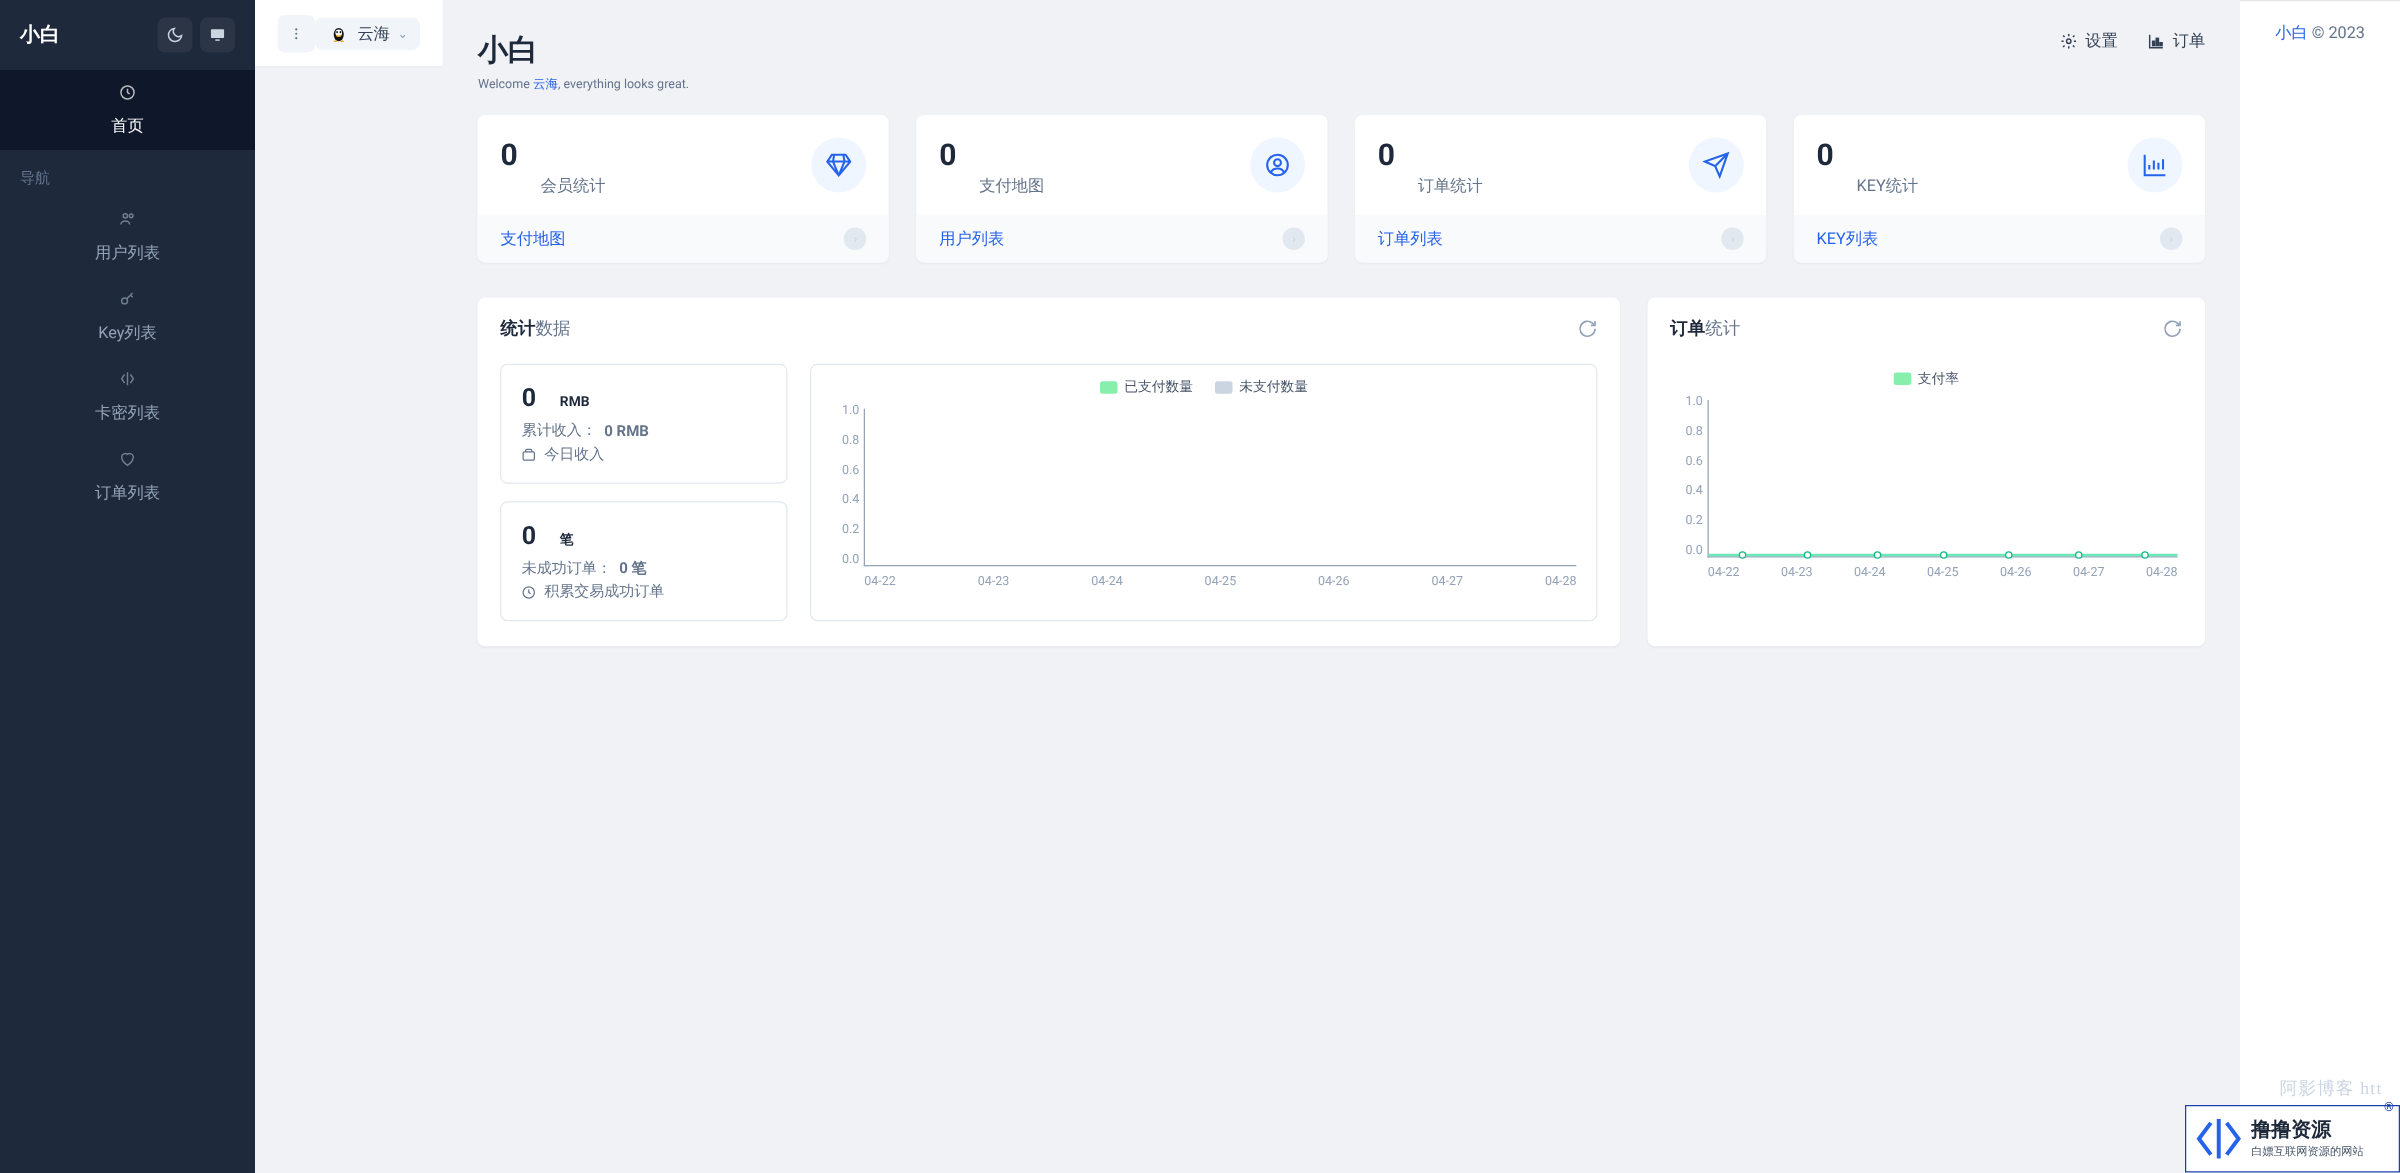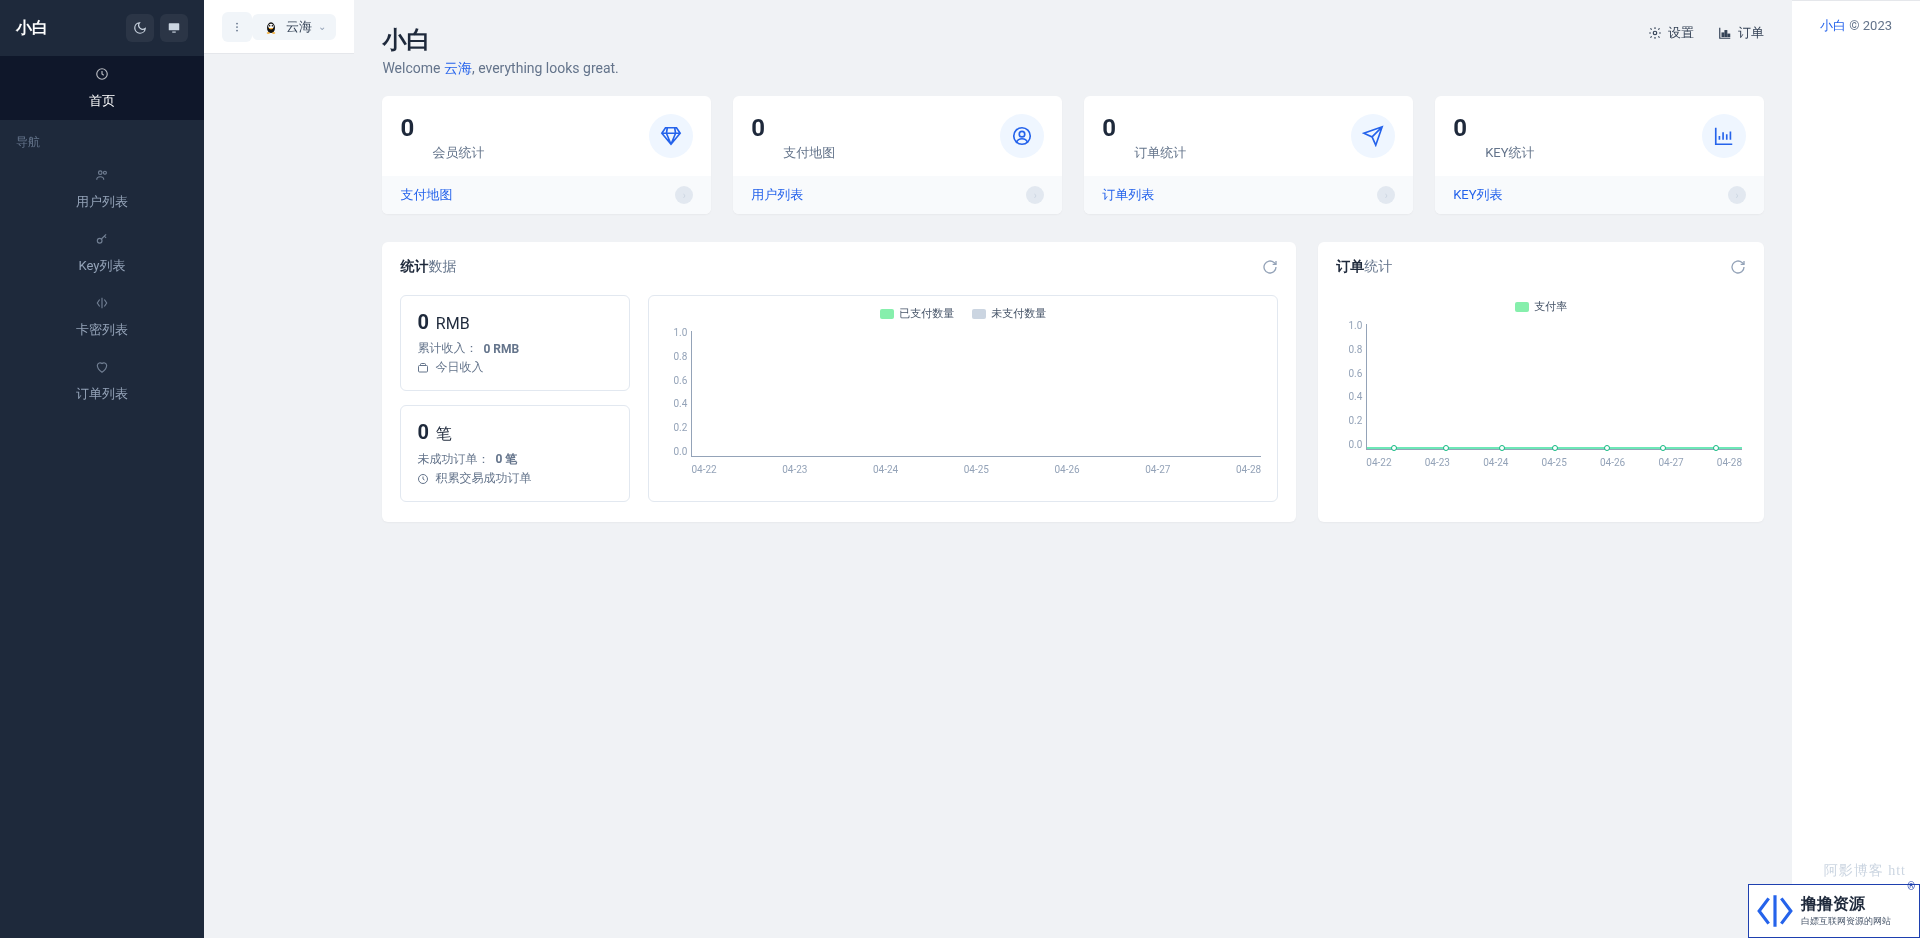--- a/index.html
+++ b/index.html
@@ -22,21 +22,21 @@
 
 .main { margin-left: 204px; min-height: 100vh; display: flex; flex-direction: row; }
 .topbar { height: 54px; background: #fff; display: flex; align-items: center; justify-content: space-between; padding: 0 18px; border-bottom: 1px solid #e5e7eb; }
 .topbar-left .more-btn { width: 30px; height: 30px; border-radius: 6px; background: #f1f5f9; border: none; cursor: pointer; color: #64748b; display: flex; align-items: center; justify-content: center; }
 .user-chip { display: flex; align-items: center; gap: 6px; padding: 4px 10px; background: #f1f5f9; border-radius: 6px; cursor: pointer; font-size: 13px; color: #334155; }
 .user-chip .avatar { width: 18px; height: 18px; display:flex;align-items:center;justify-content:center; }
 
 .content { flex: 1; padding: 24px 28px; }
 .page-head { display: flex; justify-content: space-between; align-items: flex-start; margin-bottom: 18px; }
 .page-title { font-size: 24px; font-weight: 700; color: #1e293b; margin-bottom: 4px; }
-.page-sub { color: #64748b; font-size: 14px; }
+.page-sub { color: #64748b; font-size: 10px; }
 .page-sub .hl { color: #2563eb; }
 .head-links { display: flex; gap: 24px; font-size: 13px; color: #334155; }
 .head-link { display: flex; align-items: center; gap: 6px; cursor: pointer; }
 .head-link svg { width: 14px; height: 14px; }
 
 
 .stats-row { display: grid; grid-template-columns: repeat(4, 1fr); gap: 22px; margin-bottom: 28px; }
 .stat-card { background: #fff; border-radius: 6px; box-shadow: 0 1px 2px rgba(0,0,0,0.04); overflow: hidden; }
 .stat-body { padding: 18px 18px 14px; display: flex; justify-content: space-between; align-items: flex-start; }
 .stat-num { font-size: 24px; font-weight: 700; color: #1e293b; }
@@ -51,21 +51,21 @@
 .panel { background: #fff; border-radius: 6px; box-shadow: 0 1px 2px rgba(0,0,0,0.04); padding: 16px 18px 20px; }
 .panel-head { display: flex; justify-content: space-between; align-items: center; margin-bottom: 19px; }
 .panel-title { font-weight: 600; color: #1e293b; font-size: 14px; }
 .panel-title .muted { font-weight: 400; color: #64748b; }
 .refresh { color: #94a3b8; cursor: pointer; }
 
 .panel-inner { display: grid; grid-template-columns: 230px 1fr; gap: 18px; }
 .mini-cards { display: flex; flex-direction: column; gap: 14px; }
 .mini-card { border: 1px solid #e2e8f0; border-radius: 6px; padding: 14px 16px; }
 .mini-num { font-size: 20px; font-weight: 700; color: #1e293b; margin-bottom: 6px; }
-.mini-num .unit { font-size: 16px; font-weight: 400; margin-left: 2px; }
+.mini-num .unit { font-size: 11px; font-weight: 700; margin-left: 14px; }
 .mini-line { font-size: 12px; color: #64748b; display: flex; align-items: center; gap: 6px; margin-top: 2px;}
 .mini-line svg { width:12px;height:12px; }
 
 .chart-box { border: 1px solid #e2e8f0; border-radius: 6px; padding: 10px 12px 8px; }
 .legend { display: flex; justify-content: center; gap: 18px; font-size: 11px; color: #475569; margin-bottom: 6px; }
 .legend-item { display: flex; align-items: center; gap: 5px; }
 .legend-sw { width: 14px; height: 10px; border-radius: 2px; display:inline-block; }
 .chart-area { position: relative; height: 148px; }
 .y-axis { position: absolute; left: 0; top: 0; bottom: 18px; width: 26px; display: flex; flex-direction: column; justify-content: space-between; font-size: 10px; color: #94a3b8; text-align: right; }
 .plot { position: absolute; left: 30px; right: 4px; top: 4px; bottom: 18px; border-left: 1px solid #94a3b8; border-bottom: 1px solid #94a3b8; }

